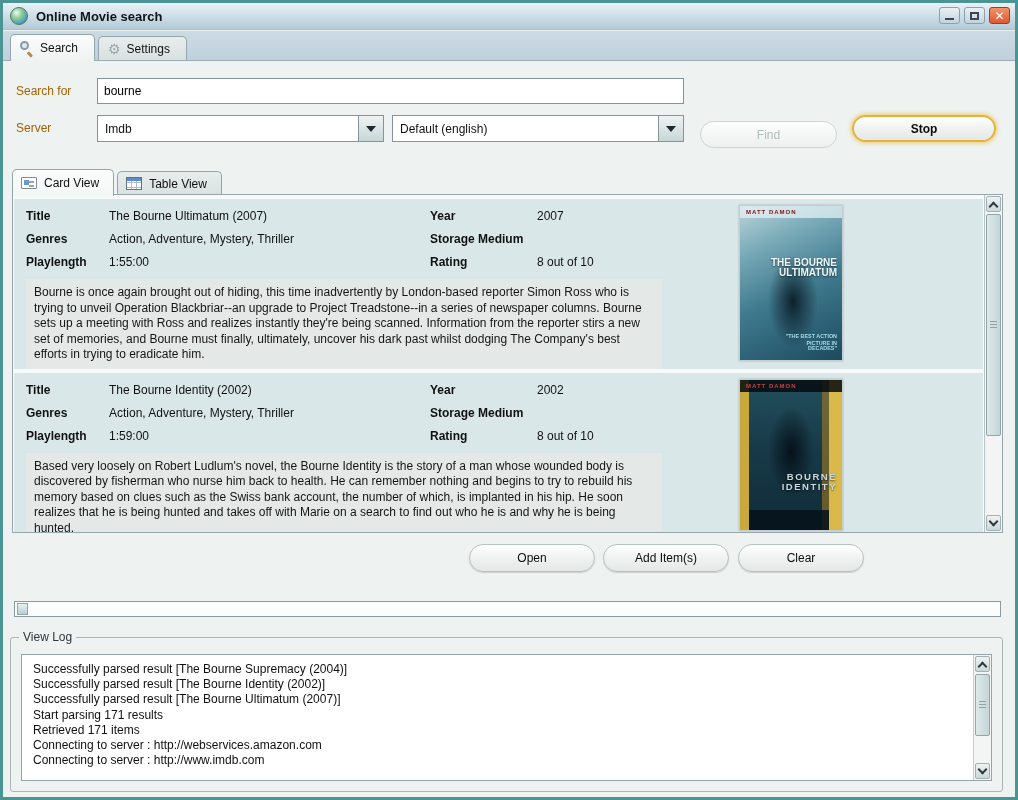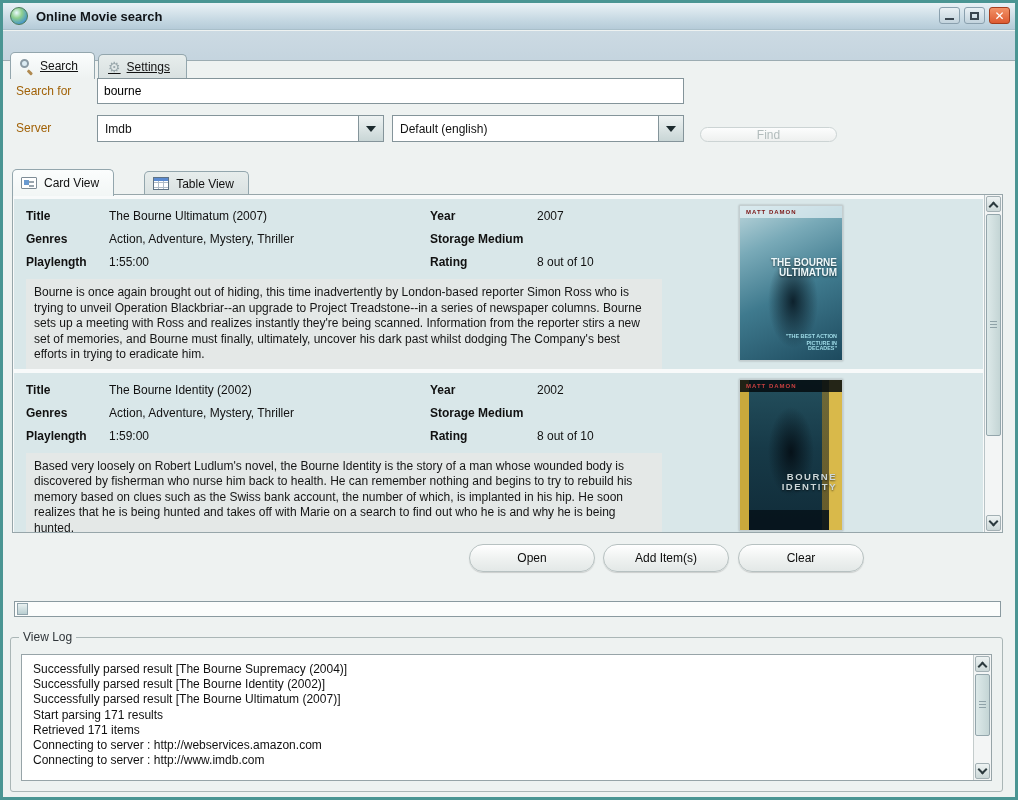--- a/index.html
+++ b/index.html
@@ -21,23 +21,23 @@
   .winbtns { position:absolute; right:5px; top:4px; display:flex; gap:4px; }
   .winbtn { width:21px; height:17px; border-radius:3px; border:1px solid #8aa0ae;
             background:linear-gradient(#e9f0f4,#c2d3dd); position:relative; cursor:default;
             display:flex; align-items:center; justify-content:center; }
   .winbtn .min-glyph { position:absolute; bottom:3px; left:5px; width:9px; height:2px; background:#3a4650; }
   .winbtn .max-glyph { width:9px; height:8px; border:2px solid #3a4650; background:transparent; }
   .winbtn.close { background:linear-gradient(#f29267,#dd5a31); border-color:#a53d1c;
                   color:#fff; font-weight:bold; font-size:12px; line-height:1; }
 
   
-  .maintabs { position:absolute; top:28px; left:0; right:0; height:47px;
+  .maintabs { position:absolute; top:28px; left:0; right:0; height:29px;
               background:linear-gradient(#ccdae3,#c0d1dc);
-              display:flex; align-items:flex-end; padding-left:7px; gap:3px;text-decoration:underline; }
+              display:flex; align-items:flex-end; padding-left:7px; gap:3px; }
   .mtab { display:flex; align-items:center; gap:6px; padding:0 16px 0 9px;
           border:1px solid #93a6ad; border-bottom:none; border-radius:5px 5px 0 0;
           position:relative; cursor:default; }
   .mtab.active { height:27px; background:linear-gradient(#fbfdfd,#eef2f1);
                  z-index:3; margin-bottom:-1px; }
   .mtab.inactive { height:24px; background:linear-gradient(#e7edec,#d9e1e1); z-index:1; }
   .icon-magnifier { width:14px; height:14px; position:relative; }
   .icon-magnifier .lens { position:absolute; left:0; top:0; width:9px; height:9px;
         border:2px solid #8a9aa4; border-radius:50%; background:#dcecf4; }
   .icon-magnifier .handle { position:absolute; right:1px; bottom:0; width:6px; height:2.5px;
@@ -55,33 +55,33 @@
            display:flex; align-items:center; cursor:default; }
   .combo .val { flex:1; padding:0 7px; }
   .combo .btn { width:25px; height:100%; border-left:1px solid #84949a;
                 background:linear-gradient(#eef3f3,#c9d6d6);
                 display:flex; align-items:center; justify-content:center; }
   .tri-down { width:0; height:0; border-left:5px solid transparent; border-right:5px solid transparent;
               border-top:6px solid #1c2a2e; }
   .pill { border-radius:14px; border:1px solid #b7c1c1; font:12px "Liberation Sans",sans-serif;
           background:linear-gradient(#ffffff,#eef1f0 55%,#e3e8e7);
           box-shadow:0 1px 1px rgba(0,0,0,.15); color:#0c0c0c; cursor:default; }
-  .btn-find { position:absolute; left:697px; top:66px; width:137px; height:15px;
+  .btn-find { position:absolute; left:697px; top:60px; width:137px; height:27px;
               color:#b2bcbc; background:linear-gradient(#fcfdfd,#eef0ef); border-color:#ccd4d4; box-shadow:none; }
   .btn-stop { position:absolute; left:849px; top:54px; width:144px; height:27px;
               border:2px solid #e3b33c; box-shadow:0 0 4px 1px #ecca6e;
               font-weight:bold; }
 
   
   .viewtabs { position:absolute; top:106px; left:9px; height:28px; display:flex;
               align-items:flex-end; gap:3px;justify-content:space-between; }
   .vtab { display:flex; align-items:center; gap:7px; padding:0 14px 0 8px;
           border:1px solid #93a6ad; border-bottom:none; border-radius:5px 5px 0 0; cursor:default; }
   .vtab.active { height:27px; background:linear-gradient(#fbfdfd,#f2f6f5); z-index:3; margin-bottom:-1px; position:relative; }
-  .vtab.inactive { height:24px; background:linear-gradient(#e7edec,#d9e1e1);margin-left:27px; }
+  .vtab.inactive { height:24px; background:linear-gradient(#e7edec,#d9e1e1); }
   .icon-card { width:16px; height:12px; background:#fff; border:1px solid #7e8c96; border-radius:1px; position:relative; }
   .icon-card i { position:absolute; left:2px; top:2px; width:5px; height:5px; background:#6a9ad0; }
   .icon-card b { position:absolute; right:2px; top:3px; width:5px; height:1.5px; background:#9aa6ae; }
   .icon-card s { position:absolute; right:2px; top:7px; width:5px; height:1.5px; background:#9aa6ae; }
   .icon-table { width:16px; height:13px; border:1px solid #5e7284; background:
       linear-gradient(#5a8ad0 0 3px, transparent 3px),
       repeating-linear-gradient(to right, transparent 0 4px, #b0bcc8 4px 5px),
       repeating-linear-gradient(to bottom, transparent 0 4px, #b0bcc8 4px 5px),
       #fff; }
 
@@ -201,20 +201,21 @@
           <span class="tri-down"></span>
         </span>
     </div>
     <div class="combo" style="left:389px; width:292px;">
       <span class="val">Default (english)</span>
       <span class="btn">
           <span class="tri-down"></span>
         </span>
     </div>
     <button class="pill btn-find" disabled="">Find</button>
+    <button class="pill btn-stop">Stop</button>
 
     <div class="viewtabs">
       <div class="vtab active">
         <span class="icon-card">
             <i></i>
             <b></b>
             <s></s>
           </span>
         <span>Card View</span>
       </div>

